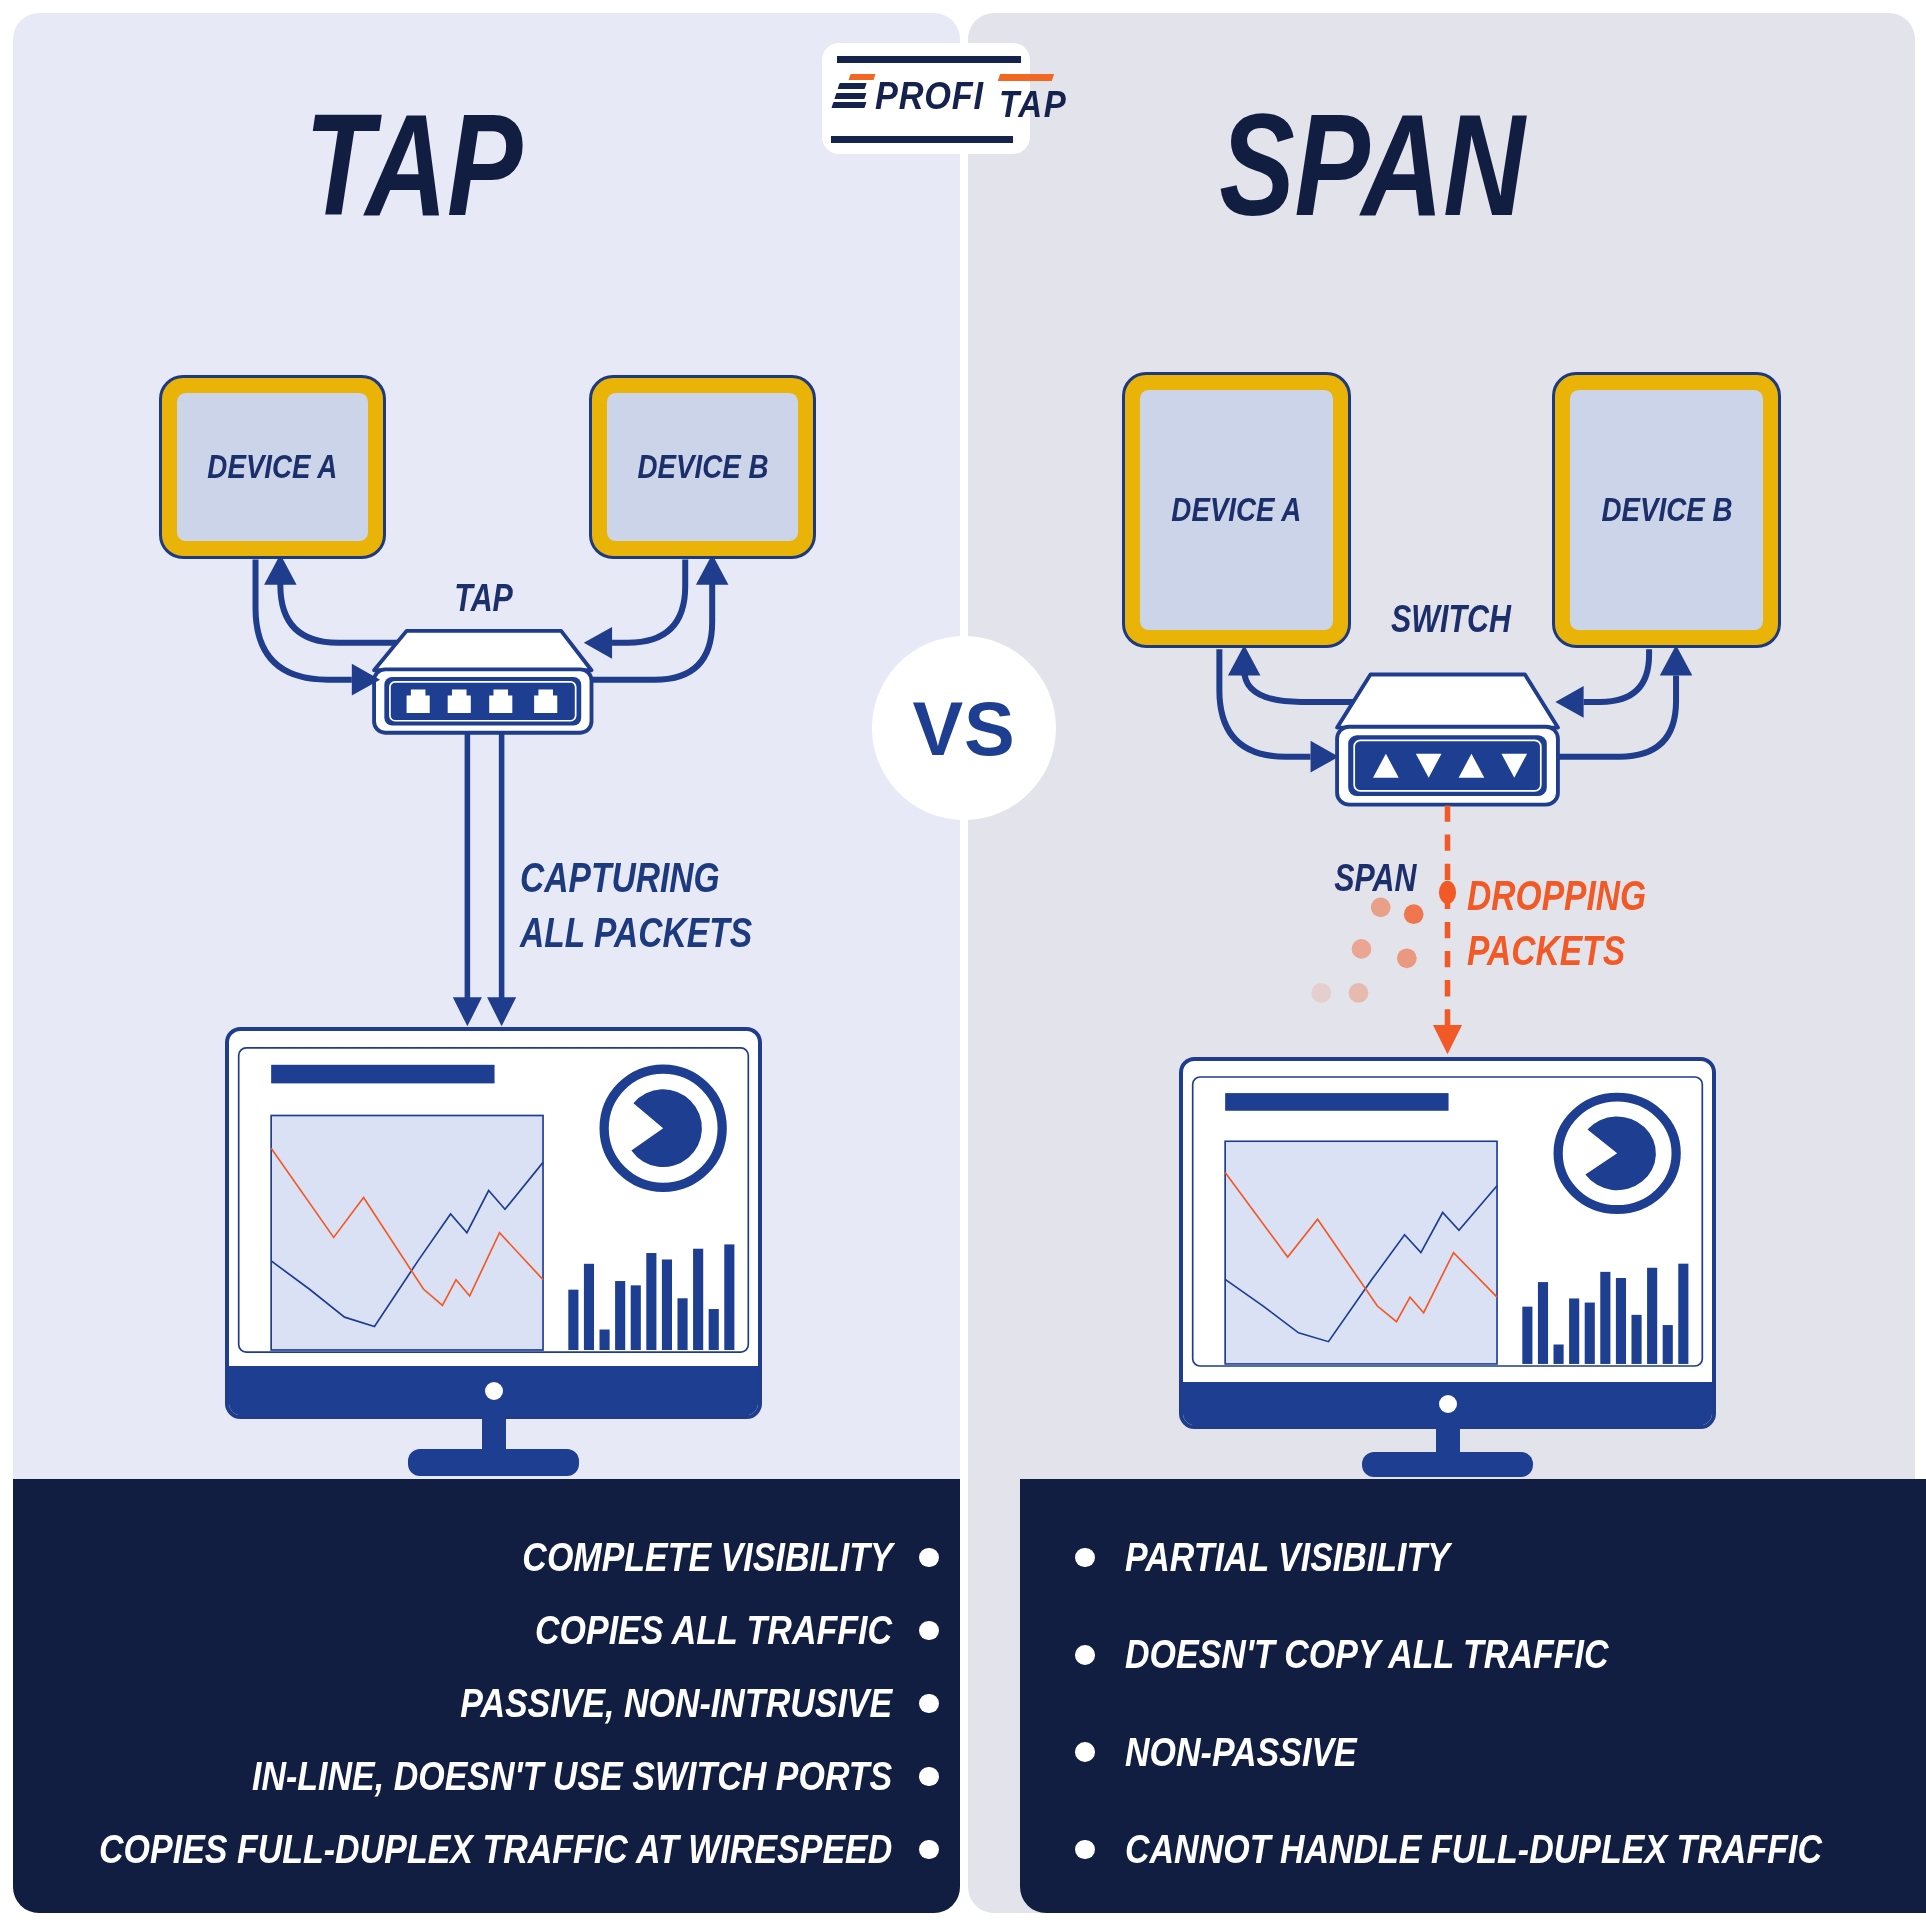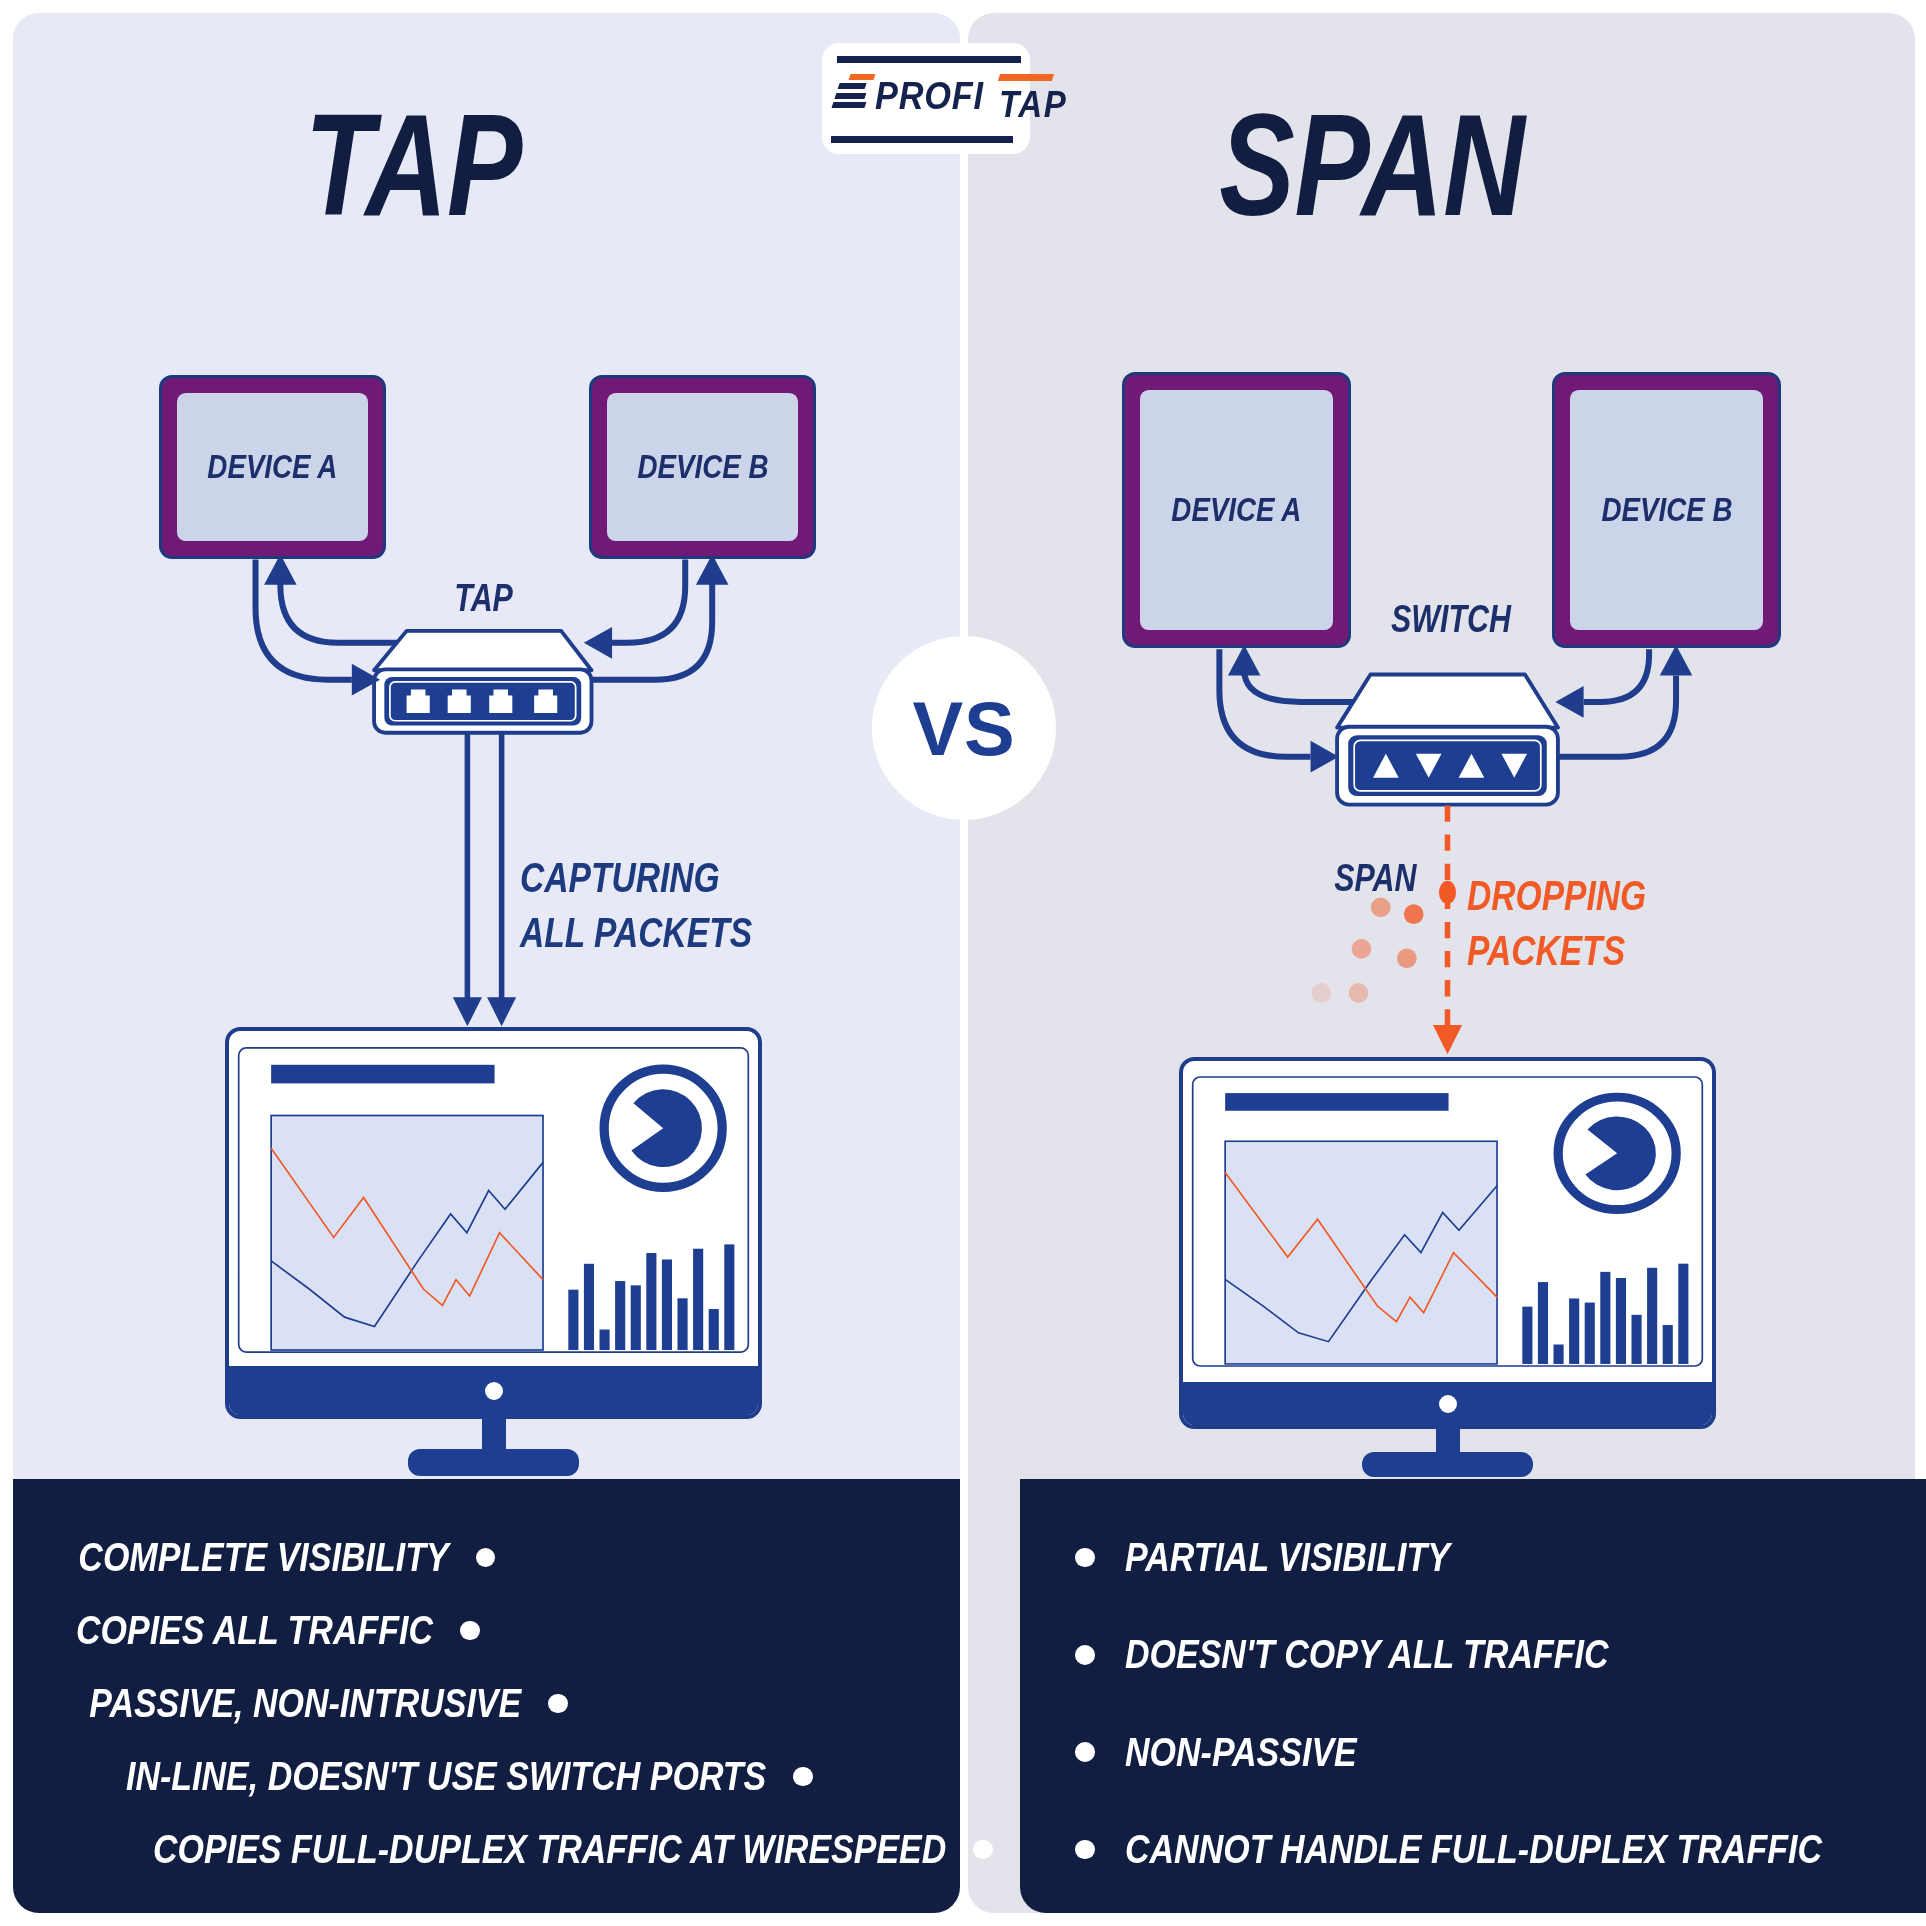--- a/index.html
+++ b/index.html
@@ -7,30 +7,30 @@
           font-family:"Liberation Sans","DejaVu Sans",sans-serif;}
   .panel{position:absolute;top:13px;width:947px;height:1900px;border-radius:26px;}
   #panel-left{left:13px;background:#e7eaf6;}
   #panel-right{left:968px;background:#e3e4eb;}
   .footer{position:absolute;width:947px;top:1479px;height:434px;background:#111e42;
           border-radius:0 0 26px 26px;display:flex;flex-direction:column;justify-content:space-between;
           padding:56px 0 41px 0;box-sizing:border-box;z-index:3;}
   #footer-left{left:13px;}
   #footer-right{left:1020px;}
   .frow{display:flex;align-items:center;}
-  .frow.right-align{padding-right:21px;}
+  .frow.right-align{justify-content:flex-end;padding-right:21px;}
   .frow.left-align{justify-content:flex-start;padding-left:55px;}
   .ftext{color:#ffffff;font-weight:bold;font-style:italic;font-size:40px;white-space:nowrap;}
   .right-align .ftext{transform:scaleX(.85);transform-origin:right center;margin-right:27px;}
   .left-align .ftext{transform:scaleX(.85);transform-origin:left center;margin-left:30px;}
   .fdot{width:19.7px;height:19.7px;border-radius:50%;background:#ffffff;flex:0 0 auto;}
   .big-title{position:absolute;top:93px;width:342px;text-align:center;font-size:145px;line-height:1;
              font-weight:bold;font-style:italic;color:#111e42;z-index:3;}
   .big-title span{display:inline-block;transform:scaleX(.78);}
-  .devbox{position:absolute;background:#701a75;border:3.9px solid #1d3a7f;border-radius:13px;
+  .devbox{position:absolute;background:#eab308;border:3.9px solid #1d3a7f;border-radius:24px;
           box-sizing:border-box;z-index:2;display:flex;align-items:center;justify-content:center;}
   .devinner{position:absolute;left:15.4px;right:15.4px;top:15.4px;bottom:15.4px;background:#cbd4e9;
             border-radius:8.6px;display:flex;align-items:center;justify-content:center;}
   .devlabel{font-size:33px;font-style:italic;font-weight:bold;color:#1c2f6b;transform:scaleX(.84);white-space:nowrap;}
   .small-label{position:absolute;text-align:center;font-size:38px;font-style:italic;font-weight:bold;
                color:#1c2f6b;z-index:3;}
   .small-label span{display:inline-block;transform:scaleX(.8);white-space:nowrap;}
   .flow-text{position:absolute;font-size:42px;line-height:1.32;font-style:italic;font-weight:bold;
              z-index:3;transform:scaleX(.8);transform-origin:left top;white-space:nowrap;}
   #capture-text{left:520px;top:850px;color:#1c3a7d;}

